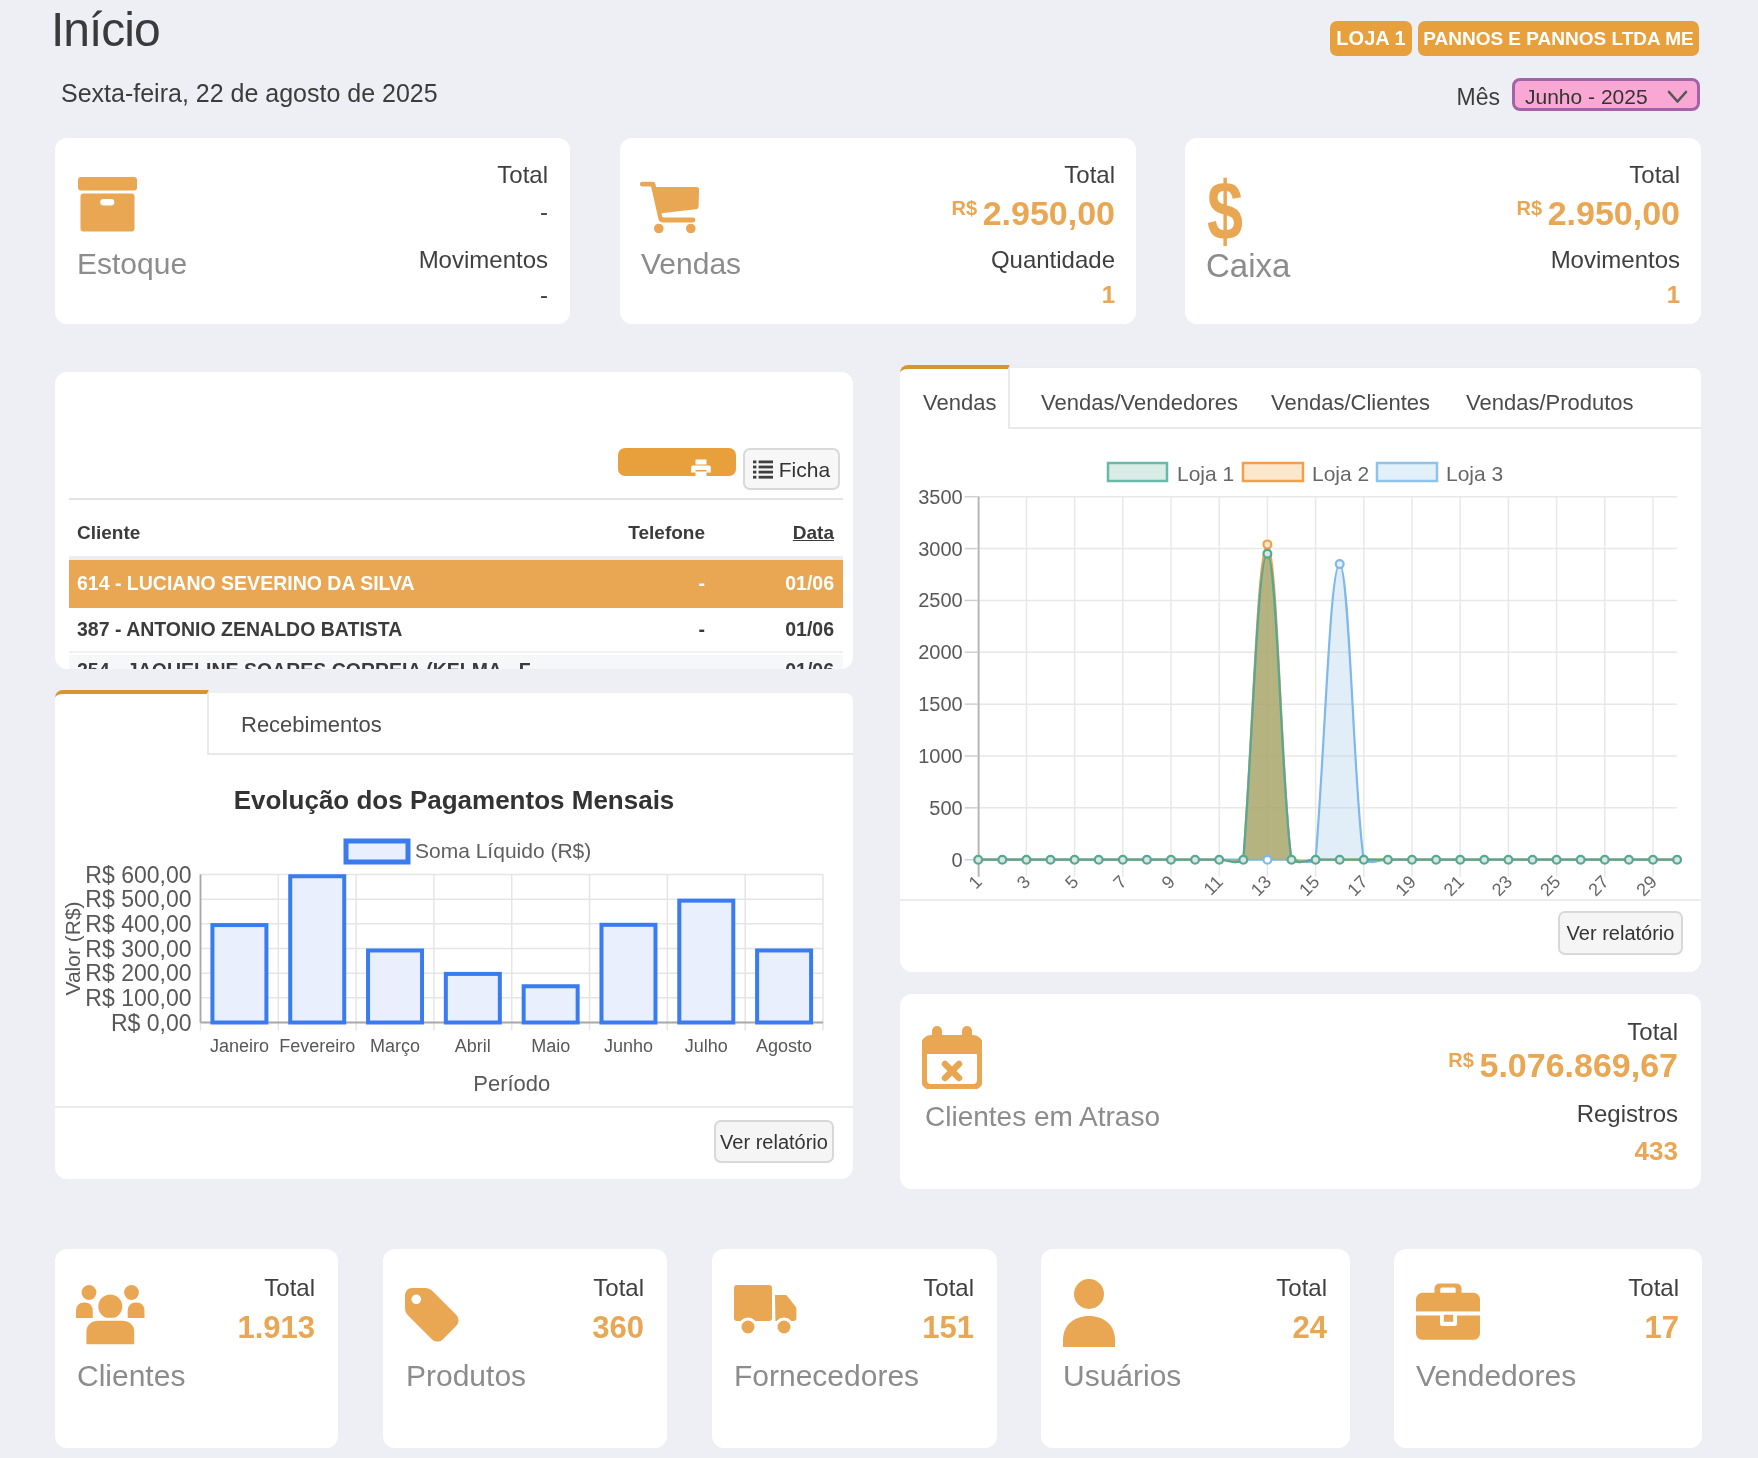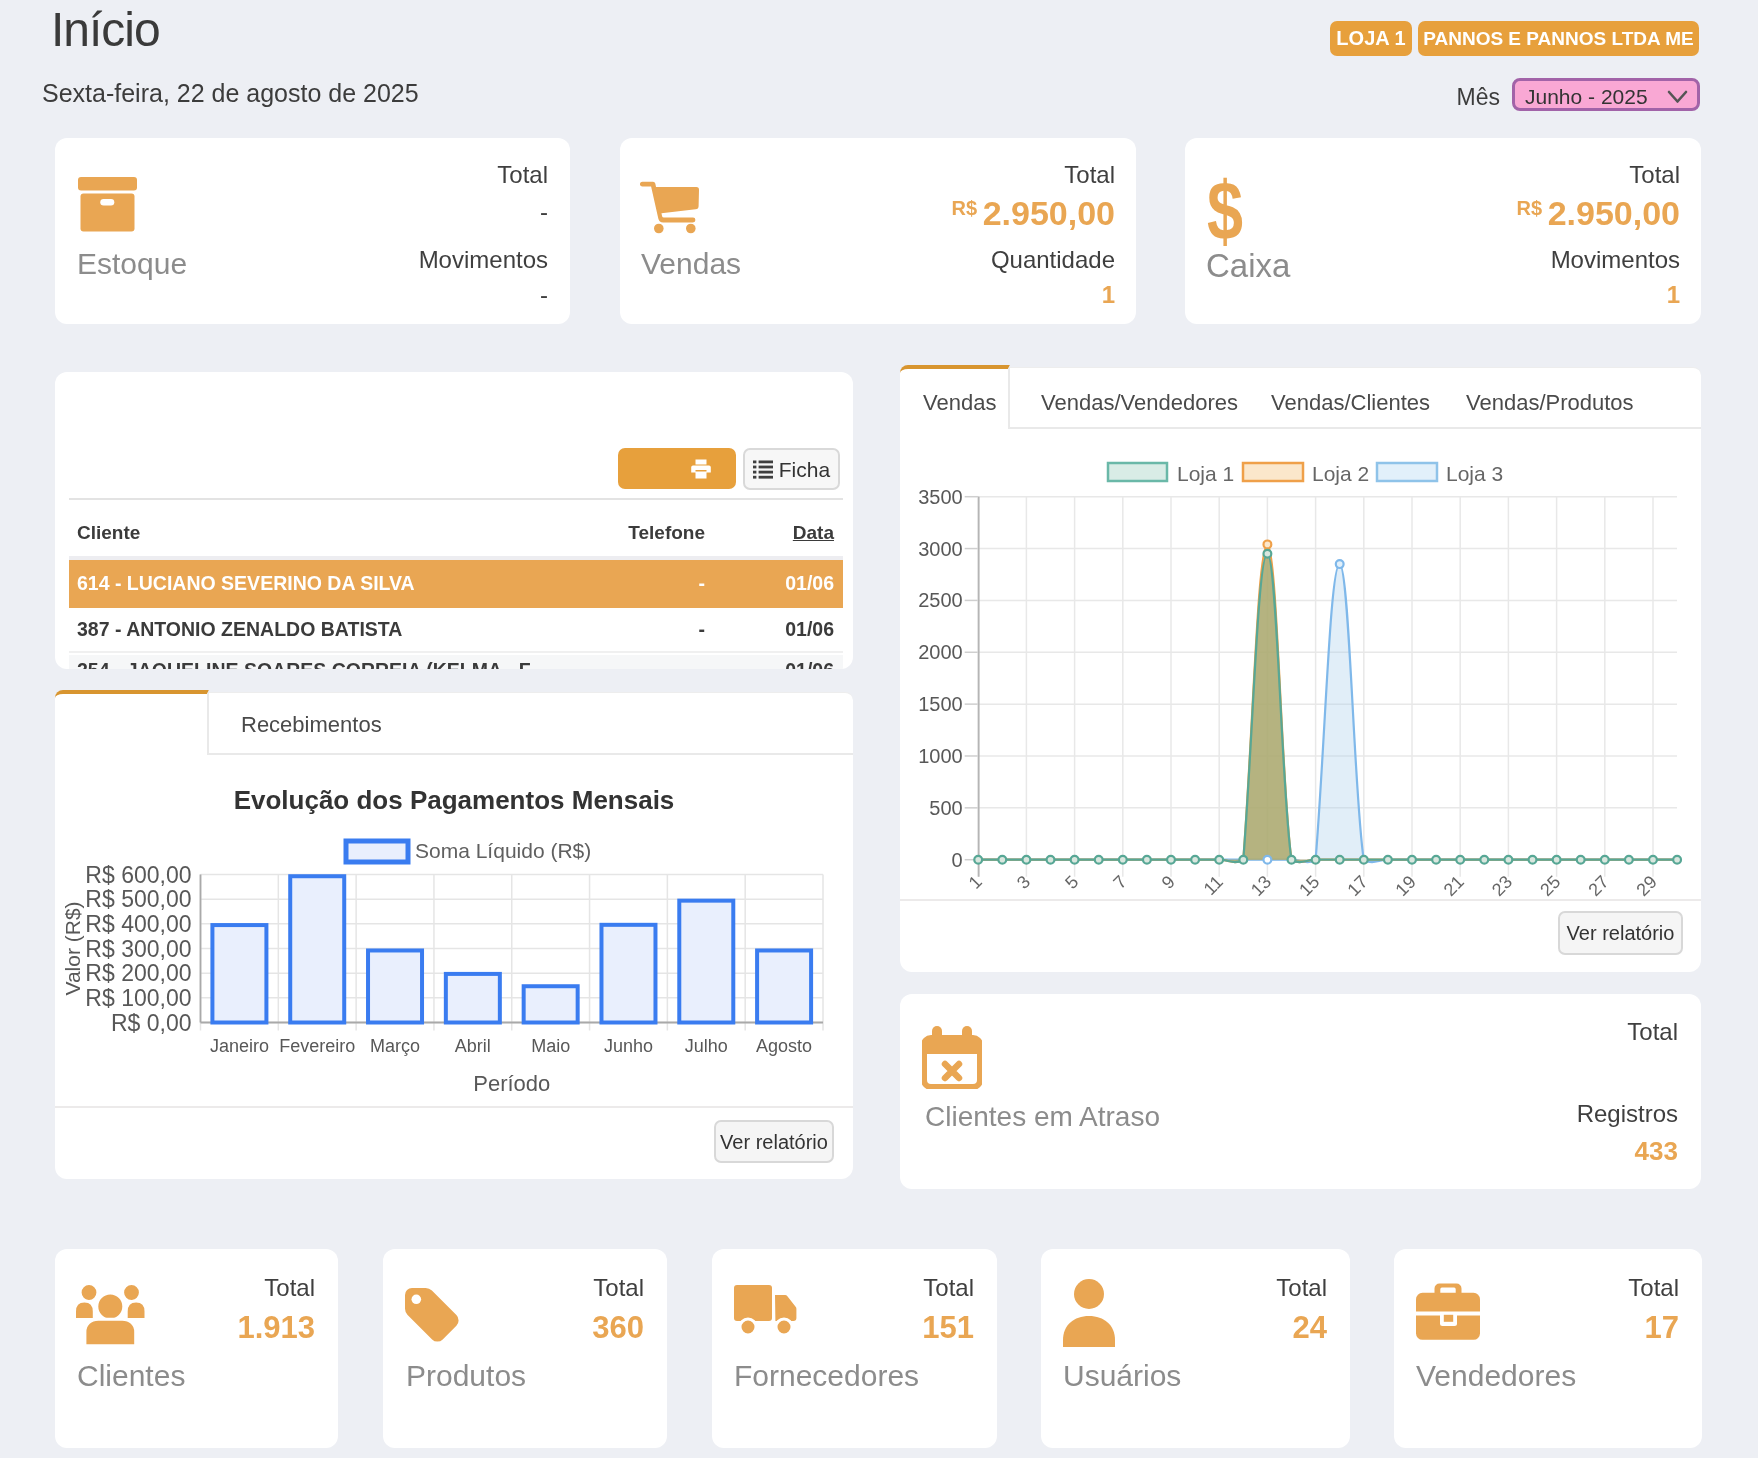--- a/index.html
+++ b/index.html
@@ -10,21 +10,21 @@
   .orange { color:#e9a653; }
   .btn-o { background:#e7a03c; color:#fff; font-weight:bold; border-radius:7px; text-align:center; }
   .lbl { color:#8c8c8c; }
   .rt { text-align:right; }
 </style>
 </head>
 <body>
 <div id="page">
 
   <div class="abs" style="left:51px; top:2px; font-size:48px; font-weight:500; color:#3a3a3a; letter-spacing:-1px;">Início</div>
-  <div class="abs" style="left:42px; top:79px; font-size:25px; color:#3c3c3c;">Sexta-feira, 22 de agosto de 2025</div>
+  <div class="abs" style="left:61px; top:79px; font-size:25px; color:#3c3c3c;">Sexta-feira, 22 de agosto de 2025</div>
 
   <div class="abs btn-o" style="left:1330px; top:21px; width:82px; height:35px; font-size:20px; line-height:35px;">LOJA 1</div>
   <div class="abs btn-o" style="left:1418px; top:21px; width:281px; height:35px; font-size:19px; line-height:35px; white-space:nowrap;">PANNOS E PANNOS LTDA ME</div>
 
   <div class="abs" style="left:1400px; top:84px; width:100px; font-size:23px; color:#3c3c3c; text-align:right;">Mês</div>
   <div class="abs" style="left:1512px; top:78px; width:188px; height:33px; background:#f9a8d4; border:3px solid #a263a8; border-radius:8px;">
     <span style="position:absolute; left:10px; top:4px; font-size:21px; color:#333;">Junho - 2025</span>
     <svg class="abs" style="right:9px; top:8px;" width="21" height="16" viewBox="0 0 21 16">
         <polyline points="2,3 10.5,12.5 19,3" fill="none" stroke="#555" stroke-width="2.6" stroke-linecap="round" stroke-linejoin="round"></polyline>
       </svg>
@@ -58,21 +58,21 @@
   <div class="abs rt orange" style="left:815px; top:281px; width:300px; font-size:24px; font-weight:bold;">1</div>
 
   <div class="abs orange" style="left:1207px; top:164px; font-size:83px; font-weight:bold; transform:scaleX(0.78); transform-origin:left top;">$</div>
   <div class="abs lbl" style="left:1206px; top:247px; font-size:33px;">Caixa</div>
   <div class="abs rt" style="left:1380px; top:161px; width:300px; font-size:24px;">Total</div>
   <div class="abs rt" style="left:1380px; top:194px; width:300px;"><span class="orange" style="font-size:20px; font-weight:bold; vertical-align:10px;">R$ </span><span class="orange" style="font-size:34px; font-weight:bold;">2.950,00</span></div>
   <div class="abs rt" style="left:1380px; top:246px; width:300px; font-size:24px;">Movimentos</div>
   <div class="abs rt orange" style="left:1380px; top:281px; width:300px; font-size:24px; font-weight:bold;">1</div>
 
   <div class="card" style="left:55px; top:372px; width:798px; height:297px; overflow:hidden;">
-    <div class="btn-o" style="position:absolute; left:563px; top:76px; width:118px; height:41px; font-size:21px; font-weight:bold; line-height:42px;padding-left:48px;">
+    <div class="btn-o" style="position:absolute; left:563px; top:76px; width:118px; height:28px; font-size:21px; font-weight:bold; line-height:42px;padding-left:48px;">
       <svg style="vertical-align:-3px;" width="20" height="20" viewBox="0 0 20 20">
           <path d="M4.5 0.5 h11 v5 h-11 z M2 6.5 h16 a1.8 1.8 0 0 1 1.8 1.8 v5.2 h-4.3 v-2.5 h-11 v2.5 h-4.3 v-5.2 a1.8 1.8 0 0 1 1.8 -1.8 z M4.5 12.5 h11 v7 h-11 z" fill="#fff"></path>
         </svg>Imprimir</div>
     <div style="position:absolute; left:688px; top:76px; width:97px; height:42px; background:#f7f7f7; border:2px solid #d9d9d9; border-radius:7px; font-size:21px; color:#333; text-align:center; line-height:39px;">
       <svg style="vertical-align:-2px;" width="20" height="19" viewBox="0 0 20 19">
           <g fill="#3f3f3f">
             <rect x="0" y="0.5" width="3.4" height="2.8"></rect>
             <rect x="5.6" y="0.5" width="14.4" height="2.8"></rect>
             <rect x="0" y="5.6" width="3.4" height="2.8"></rect>
             <rect x="5.6" y="5.6" width="14.4" height="2.8"></rect>
@@ -285,20 +285,21 @@
   <div class="card" style="left:900px; top:994px; width:801px; height:195px;"></div>
   <svg class="abs" style="left:922px; top:1026px;" width="60" height="63" viewBox="0 0 60 63">
     <rect x="10" y="0" width="10" height="22" rx="5" fill="#e9a653"></rect>
     <rect x="40" y="0" width="10" height="22" rx="5" fill="#e9a653"></rect>
     <path d="M9 12 h42 a7 7 0 0 1 7 7 v35 a7 7 0 0 1 -7 7 h-42 a7 7 0 0 1 -7 -7 v-35 a7 7 0 0 1 7 -7 z" fill="none" stroke="#e9a653" stroke-width="6"></path>
     <rect x="3" y="14" width="54" height="14" fill="#e9a653"></rect>
     <path d="M23 38 l14 14 M37 38 l-14 14" stroke="#e9a653" stroke-width="6.5" stroke-linecap="round"></path>
   </svg>
   <div class="abs lbl" style="left:925px; top:1101px; font-size:28px;">Clientes em Atraso</div>
   <div class="abs rt" style="left:1378px; top:1018px; width:300px; font-size:24px;">Total</div>
+  <div class="abs rt" style="left:1278px; top:1046px; width:400px;"><span class="orange" style="font-size:20px; font-weight:bold; vertical-align:10px;">R$ </span><span class="orange" style="font-size:34px; font-weight:bold;">5.076.869,67</span></div>
   <div class="abs rt" style="left:1378px; top:1100px; width:300px; font-size:24px;">Registros</div>
   <div class="abs rt orange" style="left:1378px; top:1136px; width:300px; font-size:26px; font-weight:bold;">433</div>
 
   <div class="card" style="left:55px; top:1249px; width:283px; height:199px;"></div>
   <div class="card" style="left:383px; top:1249px; width:284px; height:199px;"></div>
   <div class="card" style="left:712px; top:1249px; width:285px; height:199px;"></div>
   <div class="card" style="left:1041px; top:1249px; width:309px; height:199px;"></div>
   <div class="card" style="left:1394px; top:1249px; width:308px; height:199px;"></div>
 
   <svg class="abs" style="left:76px; top:1282px;" width="69" height="64" viewBox="0 0 69 64">

